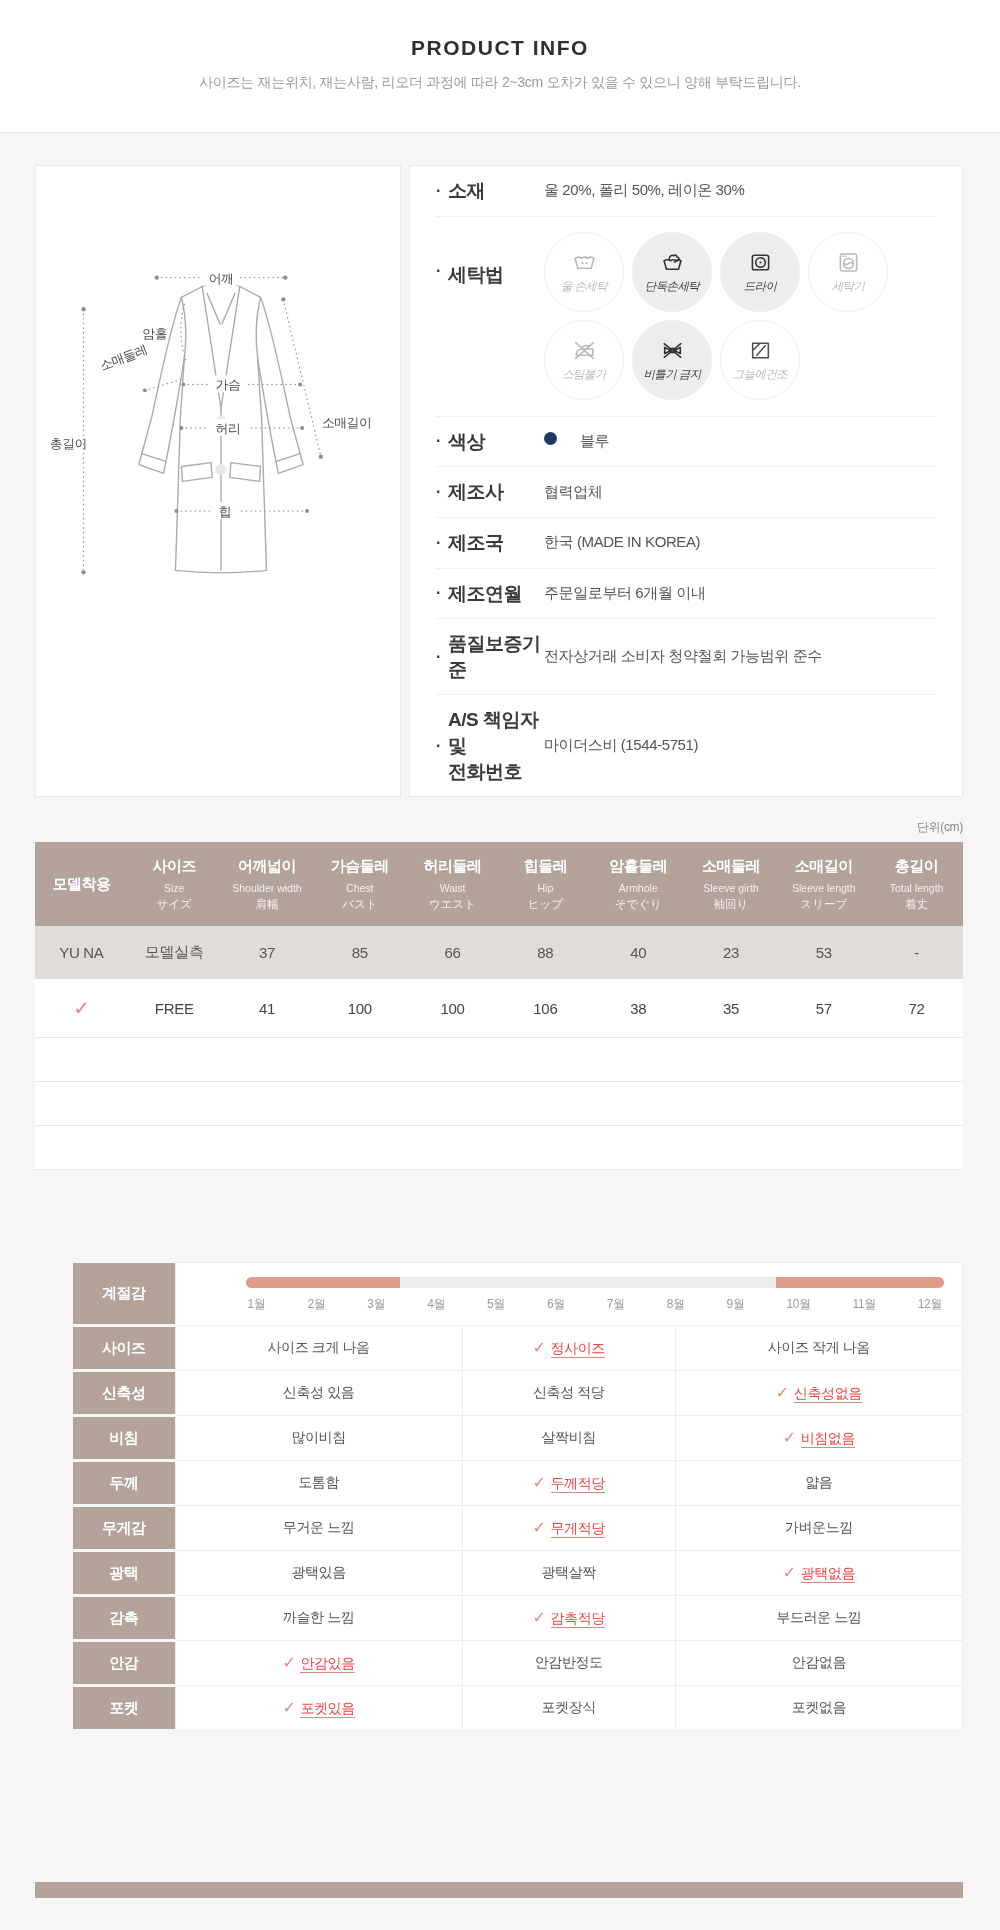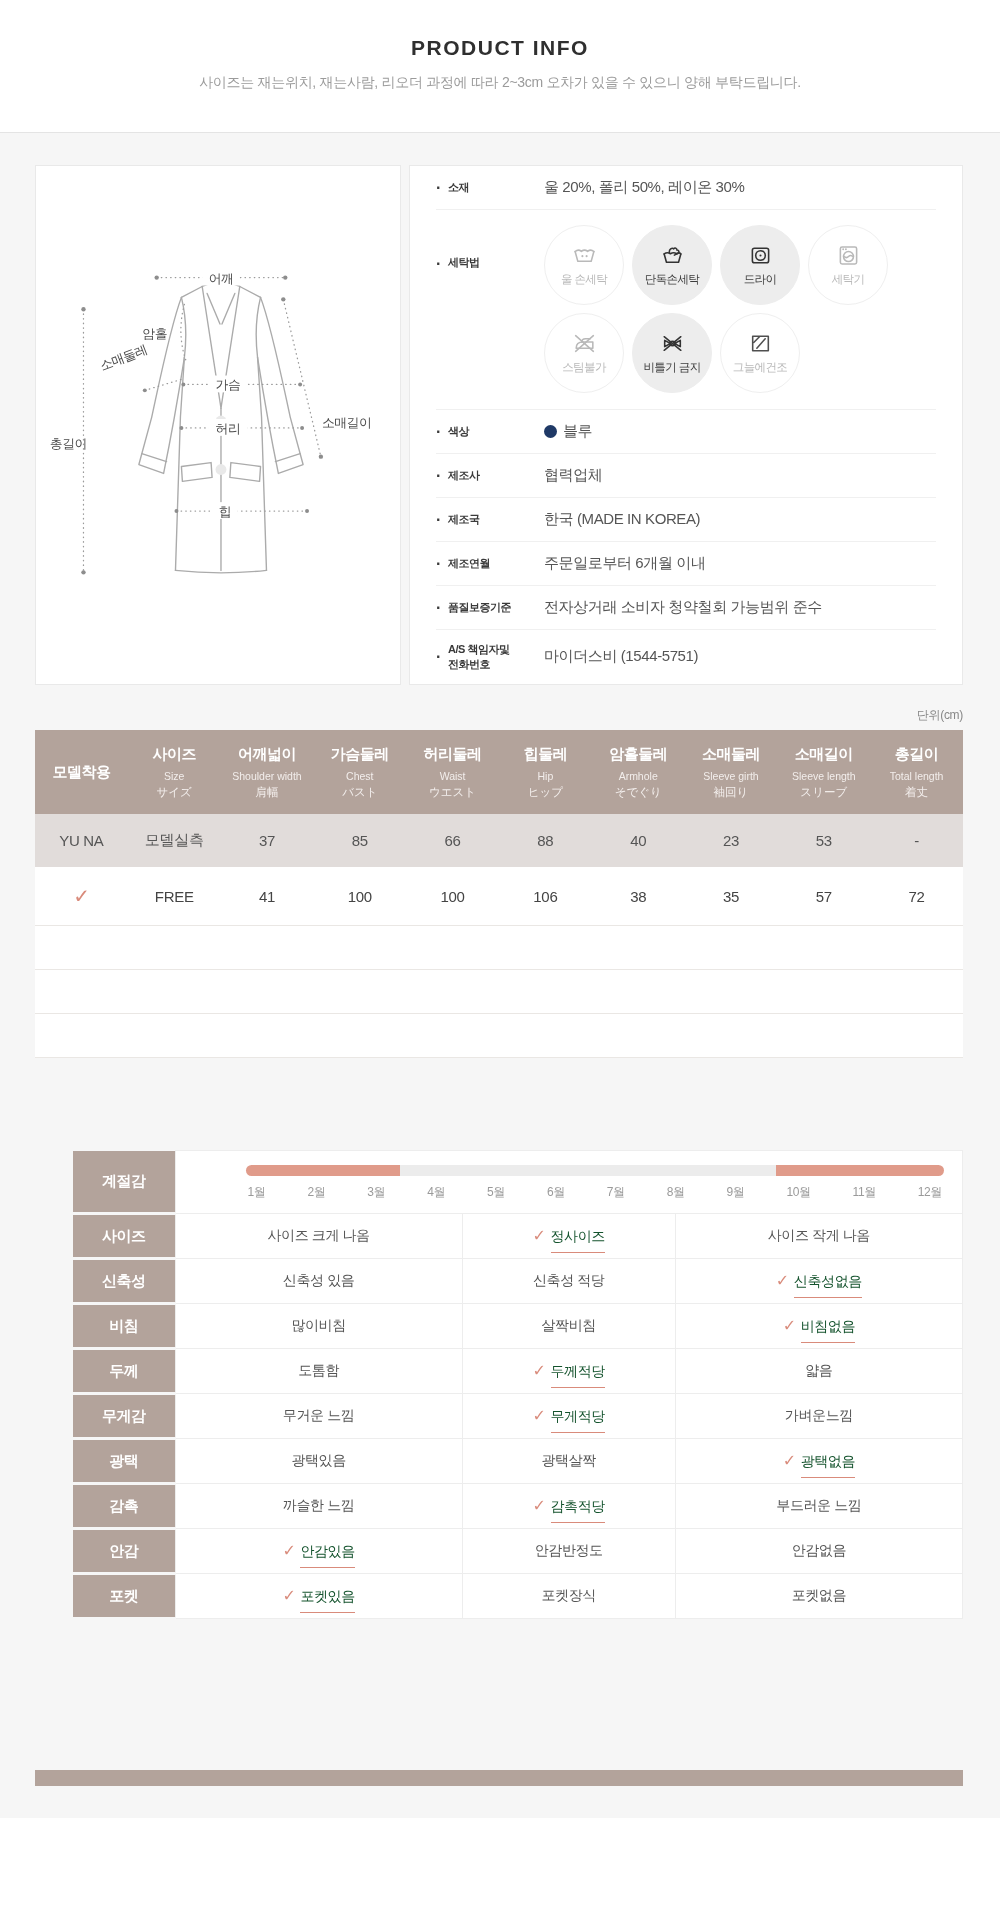--- a/index.html
+++ b/index.html
@@ -17,30 +17,30 @@
 
   
   .detail-section { display:flex; gap:8px; align-items:stretch; }
   .card { background:#fff; border:1px solid #e9e9e9; }
   .diagram-card { width:366px; flex:none; overflow:hidden; }
   .rows-card { flex:1; padding:0 26px; }
 
   .detail-row { display:flex; align-items:center; padding:12px 0; border-top:1px solid #f0f0f0; }
   .detail-row:first-child { border-top:none; }
   .d-bullet { color:#3a3a3a; font-weight:700; width:12px; flex:none; }
-  .d-label { width:96px; flex:none; font-size:11px; font-weight:700; color:#3a3a3a; letter-spacing:-0.5px; white-space:pre-line; line-height:1.35; }
+  .d-label { width:96px; flex:none; font-size:19px; font-weight:700; color:#3a3a3a; letter-spacing:-0.5px; white-space:pre-line; line-height:1.35; }
   .d-value { font-size:15px; color:#555; letter-spacing:-0.4px; }
-  .color-value { display:flex; align-items:center; gap:6px; }
+  .color-value { display:flex; align-items:flex-start; gap:23px; }
   .color-dot { width:13px; height:13px; border-radius:50%; display:inline-block; }
 
   .wash-row { align-items:flex-start; padding:15px 0 16px 0; }
   .wash-row .d-bullet,.wash-row .d-label { margin-top:30px; }
   .wash-grid { display:flex; flex-wrap:wrap; gap:8px; width:352px; }
   .wash-circle { width:80px; height:80px; border-radius:50%; display:flex; flex-direction:column; align-items:center; justify-content:center; gap:4px;
-                 border:1px solid #efefef; background:#fff; color:#b9b9b9; }
+                 border:1px solid #efefef; background:#fff; color:#b9b9b9;font-style:italic; }
   .wash-circle svg { width:25px; height:25px; stroke:currentColor; fill:none; stroke-width:1.5; stroke-linecap:round; stroke-linejoin:round; }
   .wash-label { font-size:11.5px; letter-spacing:-0.6px; color:inherit; }
   .wash-circle.active { background:#ededed; border-color:#ededed; color:#333; }
   .wash-circle.active .wash-label { color:#3c3c3c; }
   .wash-circle.icon-dark svg { color:#4f4f4f; }
 
   
   .unit-label { text-align:right; font-size:12px; color:#888; margin:22px 0 6px 0; letter-spacing:-0.3px; }
   .size-table { width:100%; border-collapse:collapse; background:#fff; table-layout:fixed; }
   .size-table thead th { background:#b3a39b; color:#fff; font-weight:400; padding:15px 2px 14px 2px; vertical-align:middle; }
@@ -59,21 +59,21 @@
   .attr-table col.c-label { width:102px; }
   .attr-table th { background:#b3a39b; color:#fff; font-size:15px; font-weight:700; letter-spacing:-0.5px;
                    border-bottom:3px solid #f6f6f6; vertical-align:middle; }
   .attr-table td { background:#fff; border:1px solid #ededed; text-align:center; font-size:14px; color:#555;
                    padding:12px 6px; letter-spacing:-0.4px; }
   .season-cell { padding:14px 18px 12px 70px !important; }
   .season-bar { height:11px; border-radius:6px; }
   .season-months { display:flex; justify-content:space-between; margin-top:8px; padding:0 2px; }
   .season-months span { font-size:12px; color:#9a9a9a; }
   .check { color:#d98b7b; font-weight:700; font-size:16px; margin-right:5px; }
-  .opt.checked { color:#14532d; border-bottom:1px solid #d98b7b; padding-bottom:7px;font-family:Liberation Mono, monospace; }
+  .opt.checked { color:#ef4444; border-bottom:1px solid #d98b7b; padding-bottom:1px; }
 
   .footer-bar { margin-top:150px; height:16px; background:#b3a39b; }
 
   
   .jacket-svg text { font-size:13px; fill:#4a4a4a; letter-spacing:-0.5px; font-family:"Liberation Sans","DejaVu Sans",sans-serif; }
 </style>
 </head>
 <body>
 
 <div class="page-header">

